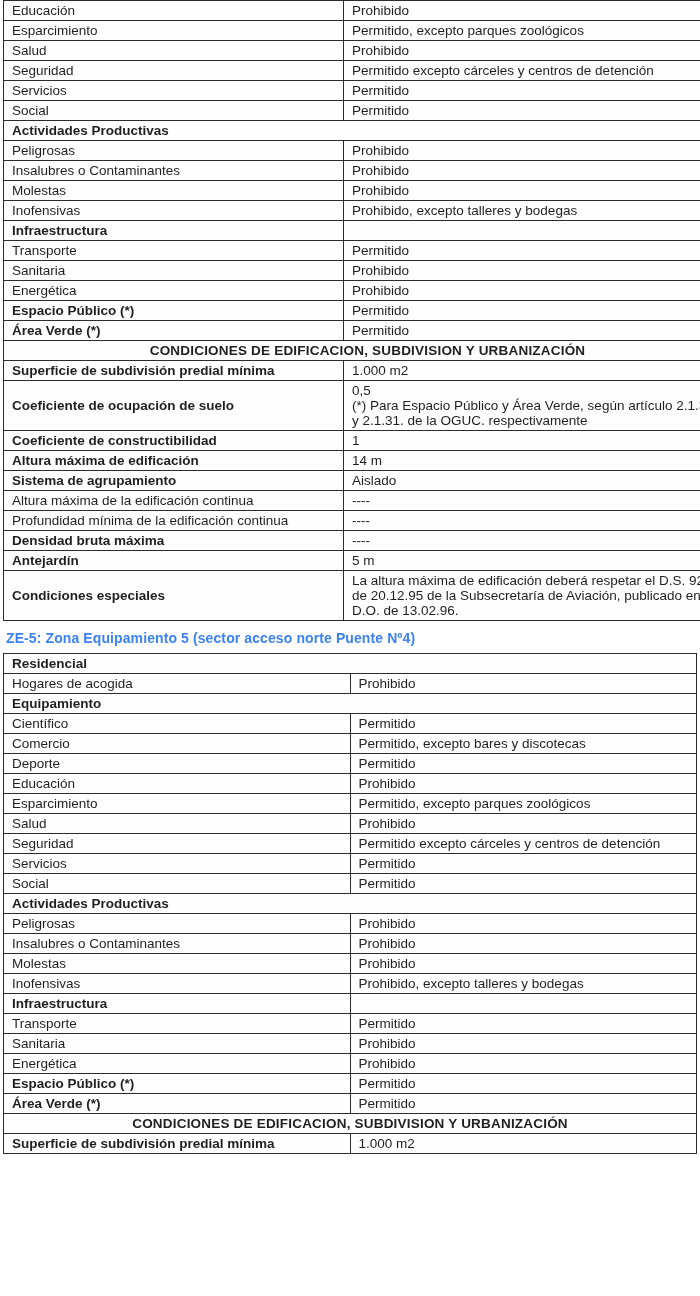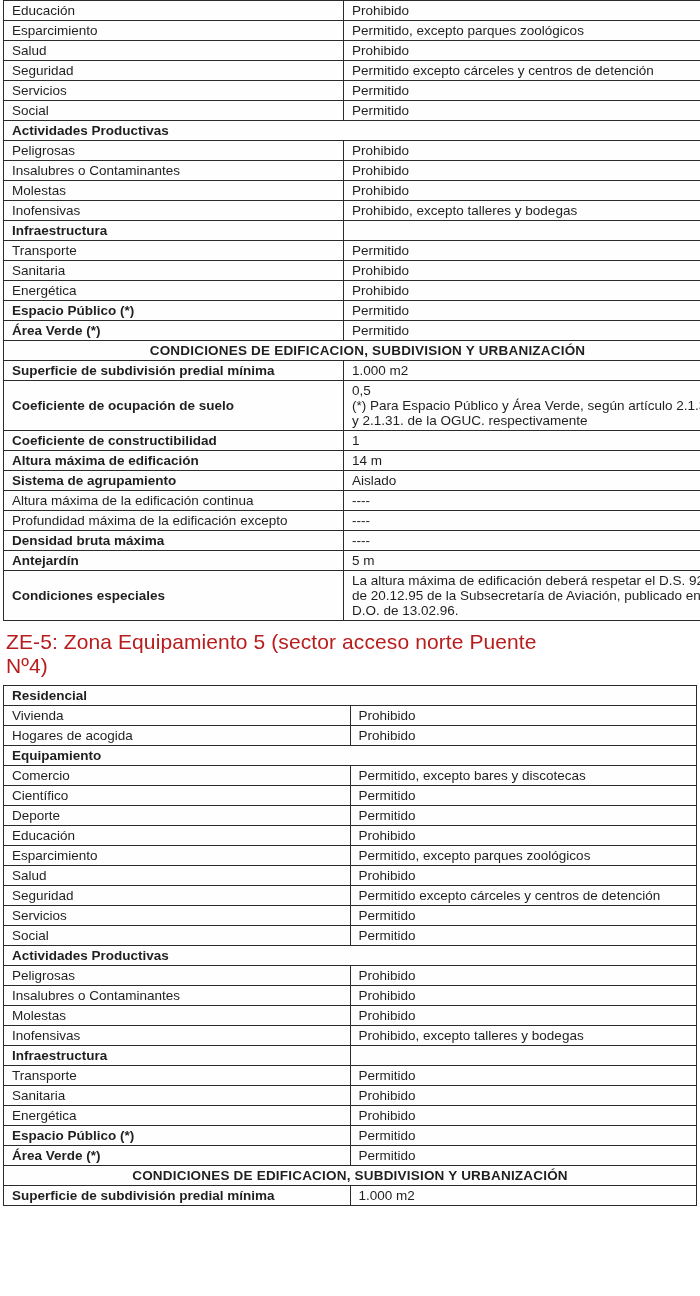--- a/index.html
+++ b/index.html
@@ -41,24 +41,24 @@
   td.value-cell { white-space: pre-line; }
   td.band-cell {
     background: linear-gradient(90deg, #cbcbcb 0%, #c3c3c3 22%, #cdcdcd 48%, #c2c2c2 74%, #cacaca 100%);
     font-weight: bold;
     text-align: center;
     font-size: 13.5px;
     letter-spacing: 0.2px;
     padding: 2px 4px;
   }
   h2.zone-heading {
-    font-size: 21px;
-    font-weight: normal;
+    font-size: 14px;
+    font-weight: bold;
     margin: 9px 0 7px 3px;
-    color: #b91c1c;
+    color: #3b82f6;
     letter-spacing: 0.1px;
   }
 </style>
 </head>
 <body>
 
 <div class="page">
 
   <table class="zone-table">
     <tbody>
@@ -151,21 +151,21 @@
         </tr>
         <tr>
           <td class="col-label bold">Sistema de agrupamiento</td>
           <td class="col-value value-cell">Aislado</td>
         </tr>
         <tr>
           <td class="col-label">Altura máxima de la edificación continua</td>
           <td class="col-value value-cell">----</td>
         </tr>
         <tr>
-          <td class="col-label">Profundidad máxima de la edificación excepto</td>
+          <td class="col-label">Profundidad mínima de la edificación continua</td>
           <td class="col-value value-cell">----</td>
         </tr>
         <tr>
           <td class="col-label bold">Densidad bruta máxima</td>
           <td class="col-value value-cell">----</td>
         </tr>
         <tr>
           <td class="col-label bold">Antejardín</td>
           <td class="col-value value-cell">5 m</td>
         </tr>
@@ -177,39 +177,35 @@
   </table>
 
   <h2 class="zone-heading">ZE-5: Zona Equipamiento 5 (sector acceso norte Puente Nº4)</h2>
 
   <table class="zone-table">
     <tbody>
         <tr>
           <td colspan="2" class="section-cell">Residencial</td>
         </tr>
         <tr>
-          <td class="col-label indent">Vivienda</td>
-          <td class="col-value value-cell">Prohibido</td>
-        </tr>
-        <tr>
           <td class="col-label indent">Hogares de acogida</td>
           <td class="col-value value-cell">Prohibido</td>
         </tr>
         <tr>
           <td colspan="2" class="section-cell">Equipamiento</td>
+        </tr>
+        <tr>
+          <td class="col-label indent">Científico</td>
+          <td class="col-value value-cell">Permitido</td>
         </tr>
         <tr>
           <td class="col-label indent">Comercio</td>
           <td class="col-value value-cell">Permitido, excepto bares y discotecas</td>
         </tr>
         <tr>
-          <td class="col-label indent">Científico</td>
-          <td class="col-value value-cell">Permitido</td>
-        </tr>
-        <tr>
           <td class="col-label indent">Deporte</td>
           <td class="col-value value-cell">Permitido</td>
         </tr>
         <tr>
           <td class="col-label indent">Educación</td>
           <td class="col-value value-cell">Prohibido</td>
         </tr>
         <tr>
           <td class="col-label indent">Esparcimiento</td>
           <td class="col-value value-cell">Permitido, excepto parques zoológicos</td>

